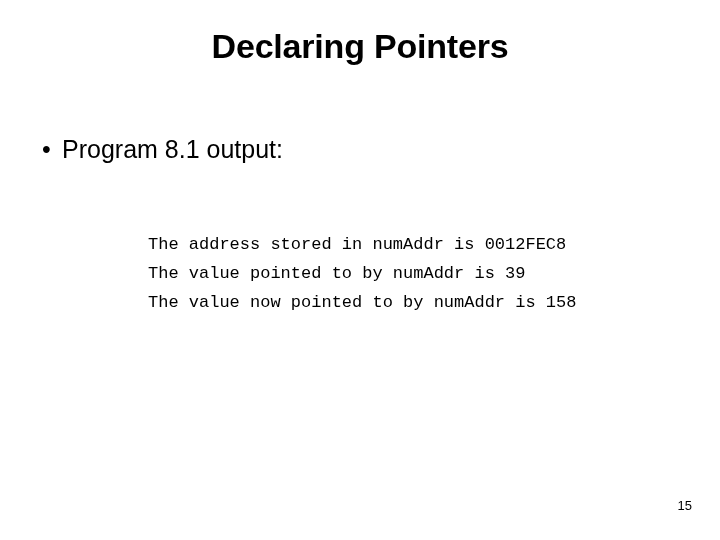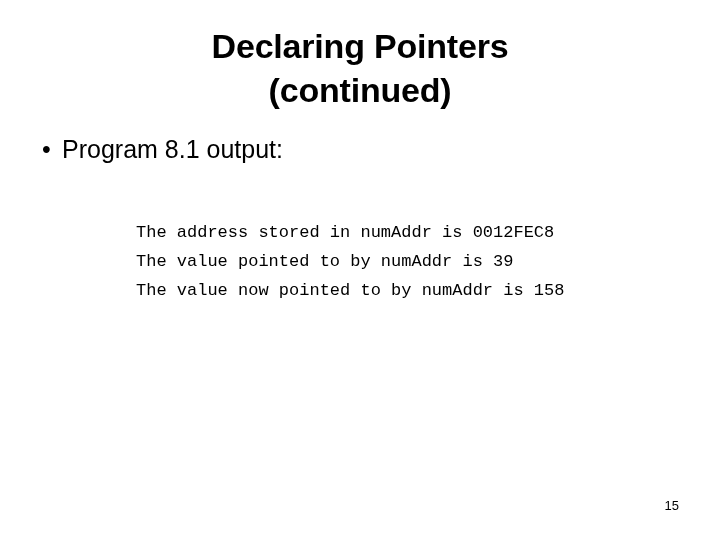--- a/index.html
+++ b/index.html
@@ -58,50 +58,49 @@
     left: 12px;
     top: 0;
     font-size: 25px;
     line-height: 34px;
     color: #000000;
   }
   .output-block {
     position: absolute;
     top: 218px;
     left: 136px;
-    margin: 0;
+    margin: 12px;
     padding: 0;
     font-family: "Liberation Mono", "DejaVu Sans Mono", monospace;
     font-size: 17px;
     line-height: 29px;
     color: #000000;
     white-space: pre;
   }
   .output-line {
     display: block;
     white-space: pre;
   }
   .page-number {
     position: absolute;
-    right: 41px;
+    right: 28px;
     bottom: 26px;
     font-family: "Liberation Sans", sans-serif;
     font-size: 13px;
     line-height: 16px;
     color: #000000;
   }
 </style>
 </head>
 <body>
 
 <div class="slide">
 
   <div class="slide-title">
     <span class="title-line">Declaring Pointers</span>
-    <span class="title-line">(continued)</span>
   </div>
 
   <ul class="bullet-list">
     <li class="bullet-item">
       <span class="bullet-marker">•</span>
       <span class="bullet-text">Program 8.1 output:</span>
     </li>
   </ul>
 
   <pre class="output-block"><span class="output-line">The address stored in numAddr is 0012FEC8</span><span class="output-line">The value pointed to by numAddr is 39</span><span class="output-line">The value now pointed to by numAddr is 158</span></pre>

